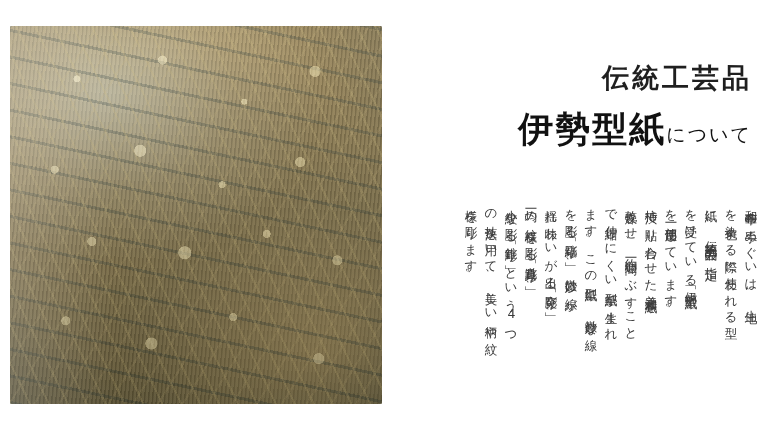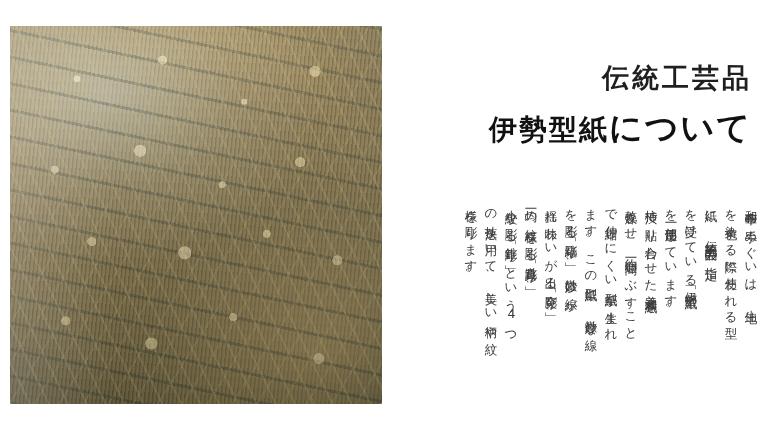--- a/index.html
+++ b/index.html
@@ -112,28 +112,28 @@
     color: #1f1f1f;
     line-height: 1.2;
     white-space: nowrap;
   }
   .heading .title {
     margin-top: 12px;
     white-space: nowrap;
     color: #111111;
   }
   .heading .title .main {
-    font-size: 28px;
+    font-size: 35px;
     font-weight: 700;
     letter-spacing: 2px;
     margin-top: 20px;
   }
   .heading .title .sub {
-    font-size: 33px;
-    font-weight: 700;
+    font-size: 19px;
+    font-weight: 400;
     letter-spacing: 2px;
   }
 
   
   .body-text {
     position: absolute;
     right: 22px;
     top: 200px;
     height: 210px;
     display: flex;

